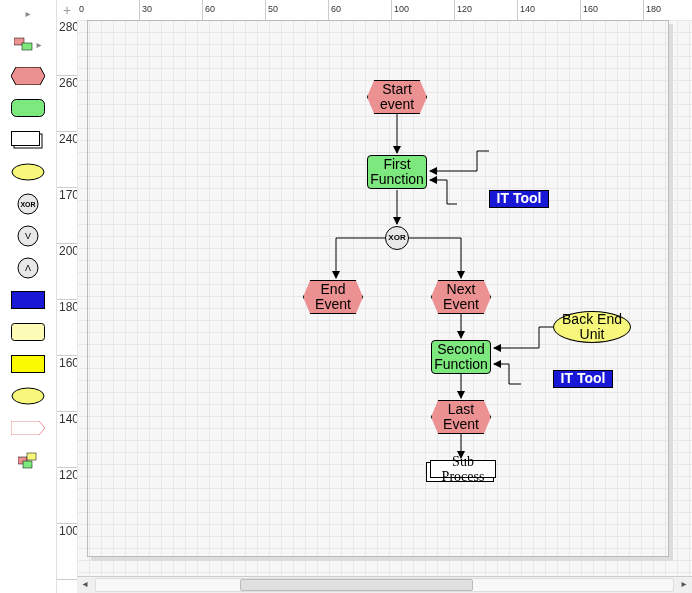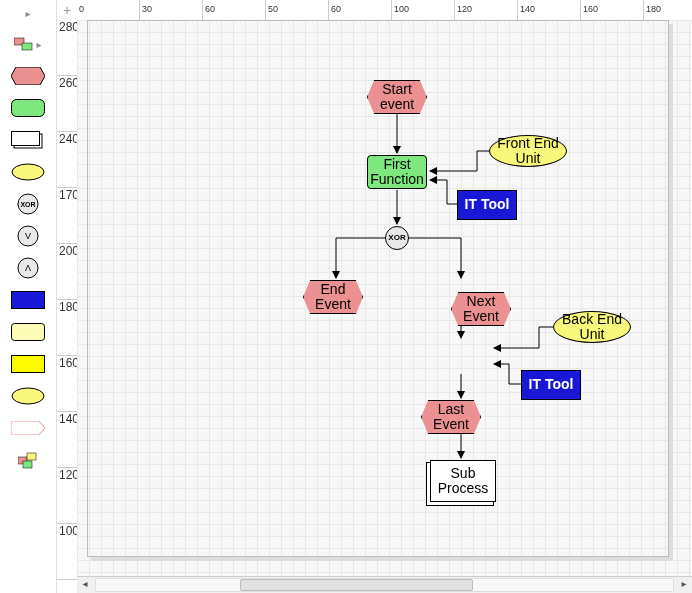--- a/index.html
+++ b/index.html
@@ -125,39 +125,41 @@
     border:1px solid #000;
     border-radius:4px;
   }
   .orgunit {
     width:78px; height:32px;
     background:#F7F77B;
     border:1px solid #000;
     border-radius:50%;
   }
   .ittool {
-    width:60px; height:30px;
+    width:60px; height:18px;
     background:#1818D6;
     border:1px solid #000;
     color:#fff;
     font-weight:bold;
+    margin-left:32px;
   }
   .gateway {
     width:24px; height:24px;
     border-radius:50%;
     background:#e8e8e8;
     border:1px solid #000;
     font-size:8px;
     font-weight:bold;
   }
   .subproc {
-    width:66px; height:42px;
+    width:66px; height:18px;
     background:#fff;
     border:1px solid #000;
     box-shadow: -3px 3px 0 #fff, -3px 3px 0 1px #000;
+    font-family: Liberation Serif, serif;
   }
   svg.edges {
     position:absolute; top:0; left:0; width:100%; height:100%;
     pointer-events:none;
   }
   .hscroll {
     position:absolute;
     left:20px; right:0; bottom:0; height:16px;
     border-top:1px solid #ccc;
     background:#f0f0f0;
@@ -314,28 +316,28 @@
 
           <path d="M 444 364 L 432 364 L 432 344 L 417 344" stroke="#000" fill="none" marker-end="url(#arrow)"></path>
 
           <path d="M 384 354 L 384 378" stroke="#000" fill="none" marker-end="url(#arrow)"></path>
 
           <path d="M 384 414 L 384 438" stroke="#000" fill="none" marker-end="url(#arrow)"></path>
         </svg>
 
         <div class="node event" style="left:290px; top:60px;">Start event</div>
         <div class="node func" style="left:290px; top:135px;">First Function</div>
-        <div class="node orgunit" style="left:412px; top:115px;">Front End Unit</div>
         <div class="node ittool" style="left:380px; top:170px;">IT Tool</div>
         <div class="node gateway" style="left:308px; top:206px;">XOR</div>
         <div class="node event" style="left:226px; top:260px;">End Event</div>
-        <div class="node event" style="left:354px; top:272px;margin-left:20px;">Next Event</div>
+        <div class="node event" style="left:354px; top:260px;">Next Event</div>
         <div class="node orgunit" style="left:476px; top:291px;">Back End Unit</div>
+        <div class="node func" style="left:354px; top:320px;">Second Function</div>
         <div class="node ittool" style="left:444px; top:350px;">IT Tool</div>
-        <div class="node event" style="left:344px; top:380px;">Last Event</div>
+        <div class="node event" style="left:354px; top:380px;">Last Event</div>
         <div class="node subproc" style="left:353px; top:440px;">Sub Process</div>
       </div>
     </div>
 
     <div class="hscroll">
       <div class="arrow">◂</div>
       <div class="track">
         <div class="thumb"></div>
       </div>
       <div class="arrow">▸</div>

